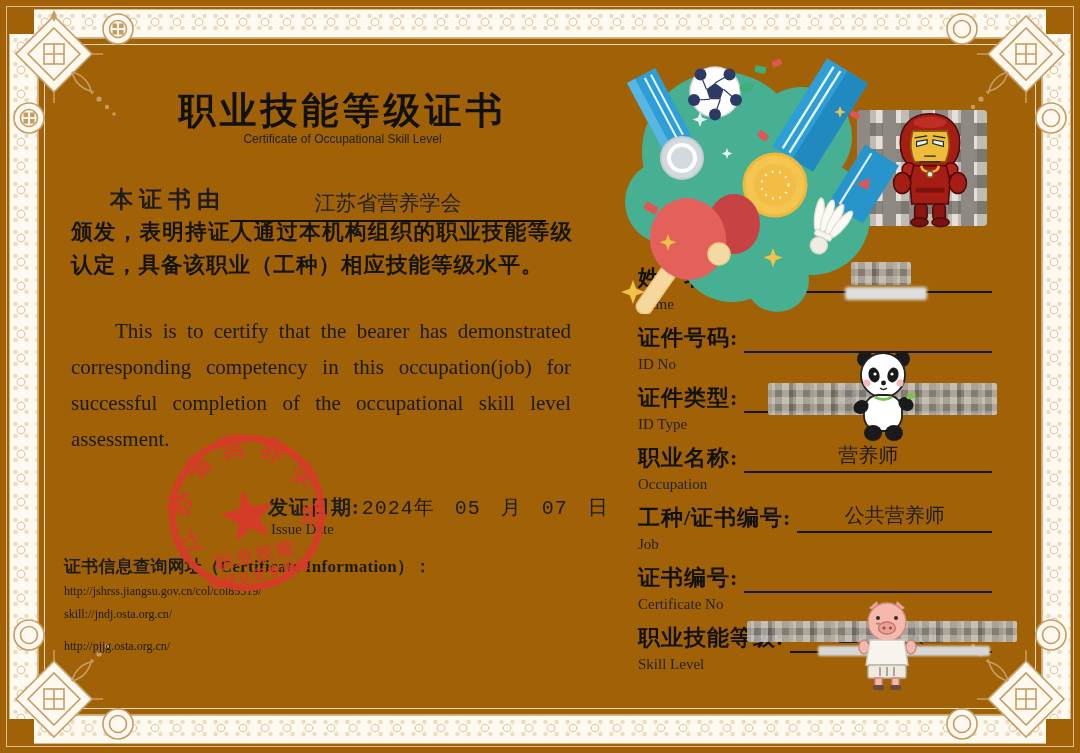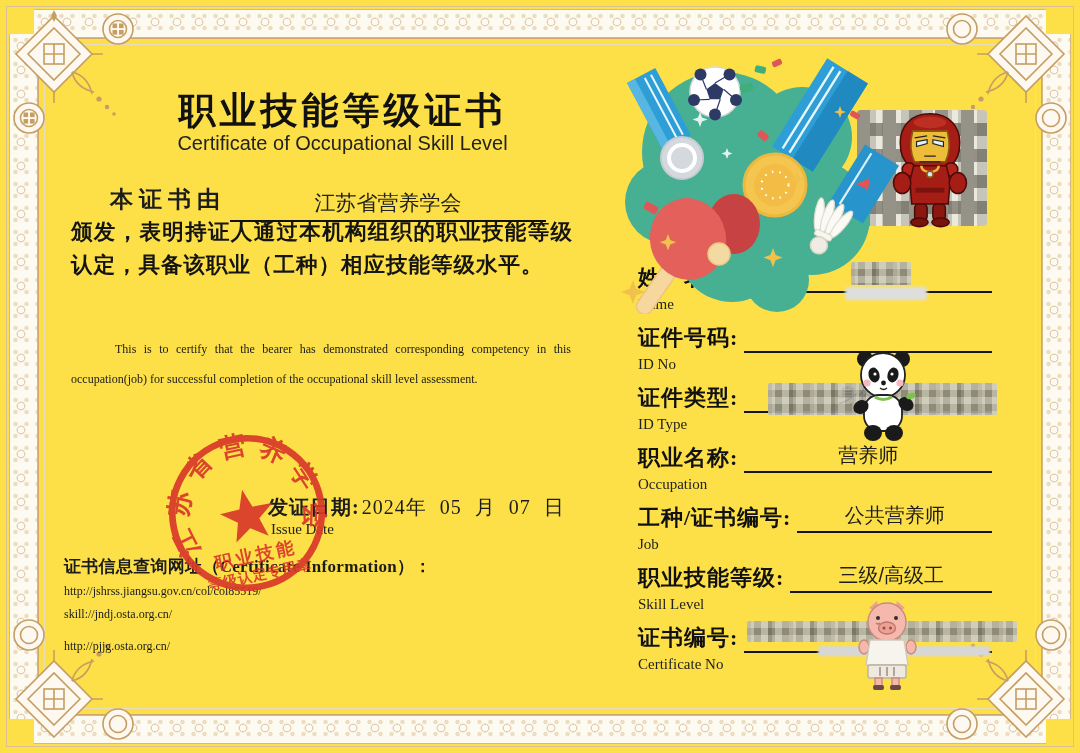--- a/index.html
+++ b/index.html
@@ -1,17 +1,17 @@
 <!DOCTYPE html>
 <html><head>
 <meta charset="utf-8">
 <style>
   html,body{margin:0;padding:0;background:#ffffff;}
   .cert{
-    position:relative;width:1080px;height:753px;background:#fde047;overflow:hidden;
+    position:relative;width:1080px;height:753px;background:#a16207;overflow:hidden;
     font-family:"Liberation Serif","DejaVu Serif",serif;color:#1c1c1c;
   }
   
   .frame-hair{position:absolute;inset:6px;border:1px solid #dcc094;pointer-events:none;}
   .band{position:absolute;background-color:#fdfaf2;pointer-events:none;
     background-image:
       radial-gradient(circle at 50% 50%, rgba(198,157,98,0) 0 3px, rgba(198,157,98,.50) 3.5px, rgba(198,157,98,0) 5px),
       radial-gradient(circle at 50% 50%, rgba(224,196,150,.55) 0 1.8px, rgba(224,196,150,0) 2.6px);
     background-size:22px 24px, 11px 12px;}
   .band-top{left:34px;right:34px;top:9px;height:27px;border-top:1px solid #d6b887;border-bottom:1px solid #d6b887;}
@@ -22,33 +22,33 @@
   .frame-in{position:absolute;inset:44px;border:1px solid #eadcbf;pointer-events:none;}
   .corner{position:absolute;width:140px;height:140px;pointer-events:none;}
   .corner.tl{left:2px;top:2px;}
   .corner.tr{right:2px;top:2px;transform:scaleX(-1);}
   .corner.bl{left:2px;bottom:2px;transform:scaleY(-1);}
   .corner.br{right:2px;bottom:2px;transform:scale(-1,-1);}
   
   .title{position:absolute;left:60px;top:86px;width:565px;text-align:center;
     font-size:37px;font-weight:bold;letter-spacing:4px;color:#111;}
   .subtitle{position:absolute;left:60px;top:132px;width:565px;text-align:center;
-    font-family:"Liberation Sans","DejaVu Sans",sans-serif;font-size:20px;color:#222;}
+    font-family:"Liberation Sans","DejaVu Sans",sans-serif;font-size:12px;color:#222;}
   .issuer-row{position:absolute;left:110px;top:184px;width:436px;display:flex;align-items:flex-start;}
   .issuer-label{font-size:23px;font-weight:bold;letter-spacing:6px;white-space:nowrap;padding-bottom:2px;}
   .issuer-line{flex:1;margin-left:4px;border-bottom:2.5px solid #111;height:36px;position:relative;}
   .issuer-value{position:absolute;left:0;right:0;bottom:3px;text-align:center;
     font-family:"Liberation Sans","DejaVu Sans",sans-serif;font-size:21px;color:#222;}
   .para-cn{position:absolute;left:71px;top:216px;width:502px;font-size:21.5px;font-weight:600;
     line-height:33px;letter-spacing:1px;text-align:justify;color:#141414;}
-  .para-en{position:absolute;left:71px;top:334px;width:500px;font-size:12px;line-height:30px;
+  .para-en{position:absolute;left:71px;top:313px;width:500px;font-size:21px;line-height:36px;
     text-indent:44px;text-align:justify;color:#1a1a1a;}
   .date-row{position:absolute;left:268px;top:494px;display:flex;align-items:baseline;z-index:3;}
   .date-label{font-size:20px;font-weight:bold;letter-spacing:1px;}
-  .date-value{font-family:Liberation Serif, serif;font-size:20px;letter-spacing:1px;word-spacing:7px;margin-left:2px;text-align:right;}
+  .date-value{font-family:Liberation Mono, monospace;font-size:20px;letter-spacing:1px;word-spacing:7px;margin-left:2px;text-align:right;}
   .date-en{position:absolute;left:271px;top:521px;font-size:15px;color:#222;z-index:3;}
   .links{position:absolute;left:64px;top:556px;width:530px;}
   .l-label{font-size:17px;font-weight:600;letter-spacing:.3px;margin-bottom:4px;line-height:21px;}
   .l-url{font-size:12px;line-height:21px;margin-bottom:2px;color:#1a1a1a;}
   .l-gap{height:9px;}
   
   .seal{position:absolute;left:164px;top:430px;width:166px;height:166px;z-index:4;
     transform:rotate(-12deg);opacity:.93;pointer-events:none;}
   
   .fields{position:absolute;left:638px;top:263px;width:354px;z-index:1;}
@@ -249,35 +249,35 @@
       <div class="row-line">
           <span class="flabel">工种/证书编号:</span>
         <span class="fline">
             <span class="fvalue">公共营养师</span>
           </span>
         </div>
       <div class="fen">Job</div>
     </div>
     <div>
       <div class="row-line">
+          <span class="flabel">证书编号:</span>
+        <span class="fline">
+            <span class="fvalue"></span>
+          </span>
+        </div>
+      <div class="fen">Certificate No</div>
+    </div>
+    <div>
+      <div class="row-line">
           <span class="flabel">职业技能等级:</span>
         <span class="fline">
             <span class="fvalue">三级/高级工</span>
           </span>
         </div>
       <div class="fen">Skill Level</div>
-    </div>
-    <div>
-      <div class="row-line">
-          <span class="flabel">证书编号:</span>
-        <span class="fline">
-            <span class="fvalue"></span>
-          </span>
-        </div>
-      <div class="fen">Certificate No</div>
     </div>
   </div>
 
   <div class="mosaic m-name"></div>
   <div class="m-name-smear"></div>
   <div class="mosaic m-idno"></div>
   <div class="mosaic m-cert1"></div>
   <div class="m-cert2"></div>
 
   <div class="qr"></div>

